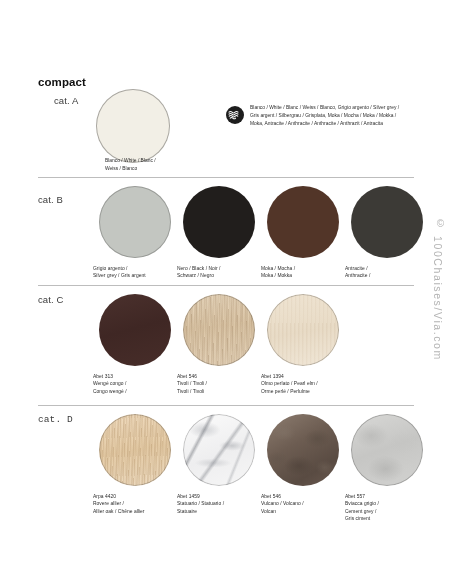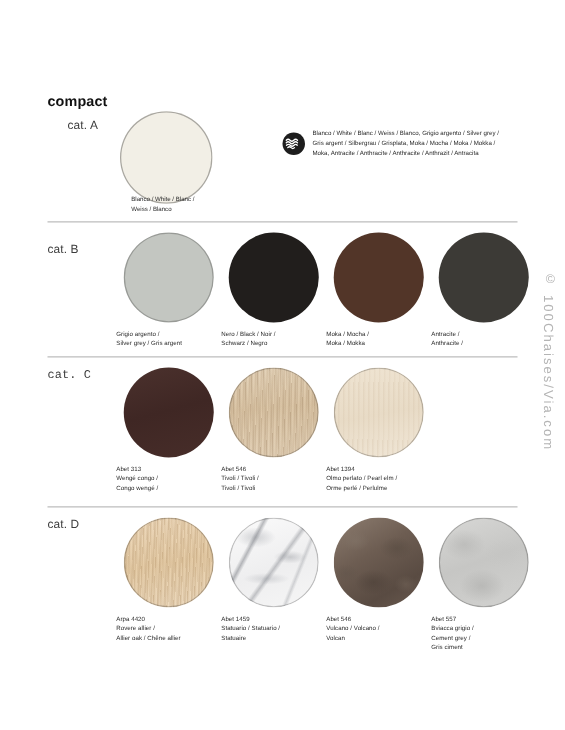--- a/index.html
+++ b/index.html
@@ -258,21 +258,21 @@
 Moka / Mokka</div>
   </div>
   <div class="swatch-wrap" style="left:344px; top:186px;">
     <span class="swatch" style="background:#3c3a36;"></span>
     <div class="caption">Antracite /
 Anthracite /</div>
   </div>
 
   <div class="rule" style="top:285px;"></div>
 
-  <div class="cat-label" style="top:294px;font-family:Liberation Mono, monospace;">cat. C</div>
+  <div class="cat-label" style="top:294px;">cat. C</div>
 
   <div class="swatch-wrap" style="left:92px; top:294px;">
     <span class="swatch tex-wenge"></span>
     <div class="caption">Abet 313
 Wengé congo /
 Congo wengé /</div>
   </div>
   <div class="swatch-wrap" style="left:176px; top:294px;">
     <span class="swatch ring tex-tivoli"></span>
     <div class="caption">Abet 546
@@ -281,21 +281,21 @@
   </div>
   <div class="swatch-wrap" style="left:260px; top:294px;">
     <span class="swatch ring tex-pearlelm"></span>
     <div class="caption">Abet 1394
 Olmo perlato / Pearl elm /
 Orme perlé / Perlulme</div>
   </div>
 
   <div class="rule" style="top:405px;"></div>
 
-  <div class="cat-label" style="top:414px;">cat. D</div>
+  <div class="cat-label" style="top:414px;font-family:Liberation Mono, monospace;">cat. D</div>
 
   <div class="swatch-wrap" style="left:92px; top:414px;">
     <span class="swatch ring tex-oak"></span>
     <div class="caption">Arpa 4420
 Rovere allier /
 Allier oak / Chêne allier</div>
   </div>
   <div class="swatch-wrap" style="left:176px; top:414px;">
     <span class="swatch ring tex-marble"></span>
     <div class="caption">Abet 1459

